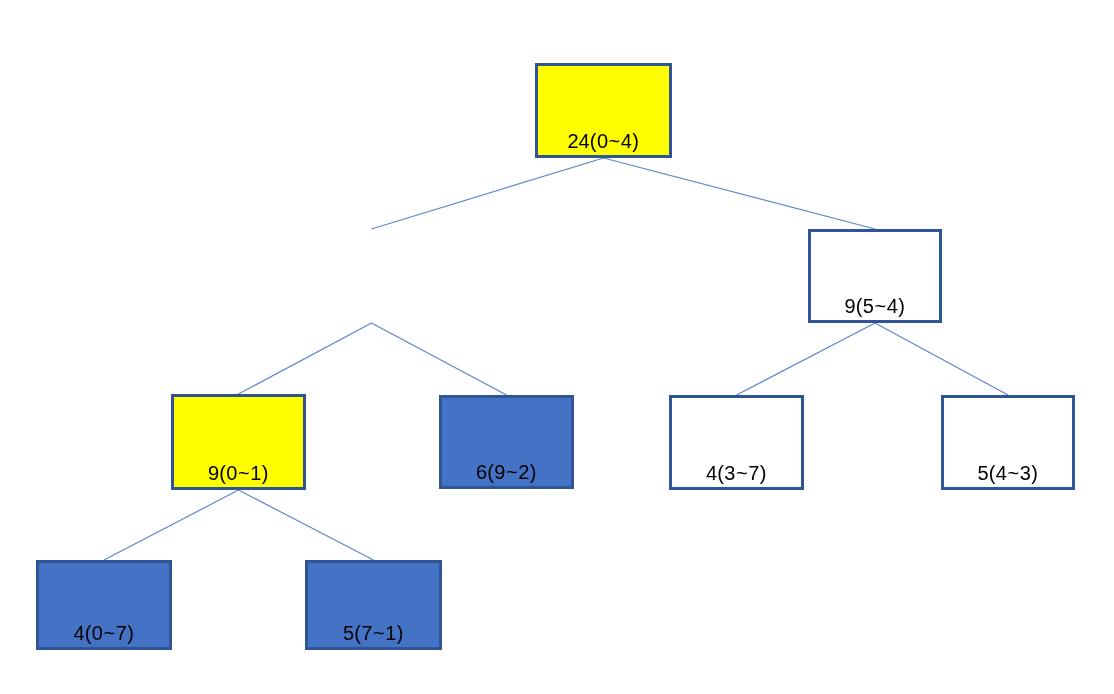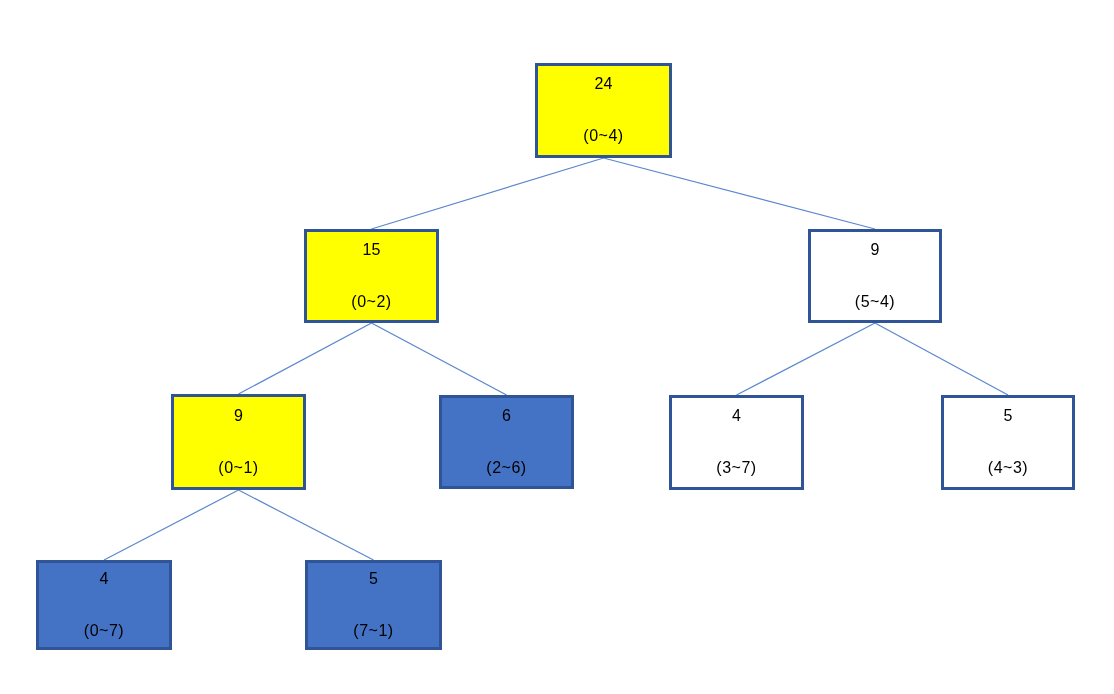--- a/index.html
+++ b/index.html
@@ -21,24 +21,24 @@
     top: 0;
     width: 1114px;
     height: 694px;
     pointer-events: none;
   }
   .node {
     position: absolute;
     box-sizing: border-box;
     border: 3px solid #2F5597;
     display: flex;
-    flex-direction: column;
-    align-items: center;
+    flex-direction: row;
+    align-items: flex-end;
     justify-content: center;
-    font-size: 16px;
+    font-size: 20px;
     color: #000000;
     line-height: 1.42;
     text-align: center;
   }
   .node .node-range {
     letter-spacing: 0.5px;
     margin-top: 29px;
   }
 </style>
 </head>
@@ -53,35 +53,31 @@
       <line x1="875" y1="323" x2="736.5" y2="395" stroke="#5B87CE" stroke-width="1.2"></line>
       <line x1="875" y1="323" x2="1008" y2="395" stroke="#5B87CE" stroke-width="1.2"></line>
       <line x1="238.5" y1="490" x2="104" y2="560" stroke="#5B87CE" stroke-width="1.2"></line>
       <line x1="238.5" y1="490" x2="373.5" y2="560" stroke="#5B87CE" stroke-width="1.2"></line>
     </svg>
 
 <div class="node" style="left: 535px; top: 63px; width: 137px; height: 95px; background: rgb(255, 255, 0); border-color: rgb(47, 85, 151); color: rgb(0, 0, 0);">
       <div class="node-value">24</div>
       <div class="node-range">(0~4)</div>
     </div>
-    <div class="node" style="left: 304px; top: 229px; width: 135px; height: 94px; background: rgb(255, 255, 0); border-color: rgb(47, 85, 151); color: rgb(0, 0, 0);">
-      <div class="node-value">15</div>
-      <div class="node-range">(0~2)</div>
-    </div>
     <div class="node" style="left: 808px; top: 229px; width: 134px; height: 94px; background: rgb(255, 255, 255); border-color: rgb(47, 85, 151); color: rgb(0, 0, 0);">
       <div class="node-value">9</div>
       <div class="node-range">(5~4)</div>
     </div>
     <div class="node" style="left: 171px; top: 394px; width: 135px; height: 96px; background: rgb(255, 255, 0); border-color: rgb(47, 85, 151); color: rgb(0, 0, 0);">
       <div class="node-value">9</div>
       <div class="node-range">(0~1)</div>
     </div>
     <div class="node" style="left: 439px; top: 395px; width: 135px; height: 94px; background: rgb(68, 114, 196); border-color: rgb(47, 85, 151); color: rgb(0, 0, 0);">
       <div class="node-value">6</div>
-      <div class="node-range">(2~6)</div>
+      <div class="node-range">(9~2)</div>
     </div>
     <div class="node" style="left: 669px; top: 395px; width: 135px; height: 95px; background: rgb(255, 255, 255); border-color: rgb(47, 85, 151); color: rgb(0, 0, 0);">
       <div class="node-value">4</div>
       <div class="node-range">(3~7)</div>
     </div>
     <div class="node" style="left: 941px; top: 395px; width: 134px; height: 95px; background: rgb(255, 255, 255); border-color: rgb(47, 85, 151); color: rgb(0, 0, 0);">
       <div class="node-value">5</div>
       <div class="node-range">(4~3)</div>
     </div>
     <div class="node" style="left: 36px; top: 560px; width: 136px; height: 90px; background: rgb(68, 114, 196); border-color: rgb(47, 85, 151); color: rgb(0, 0, 0);">

